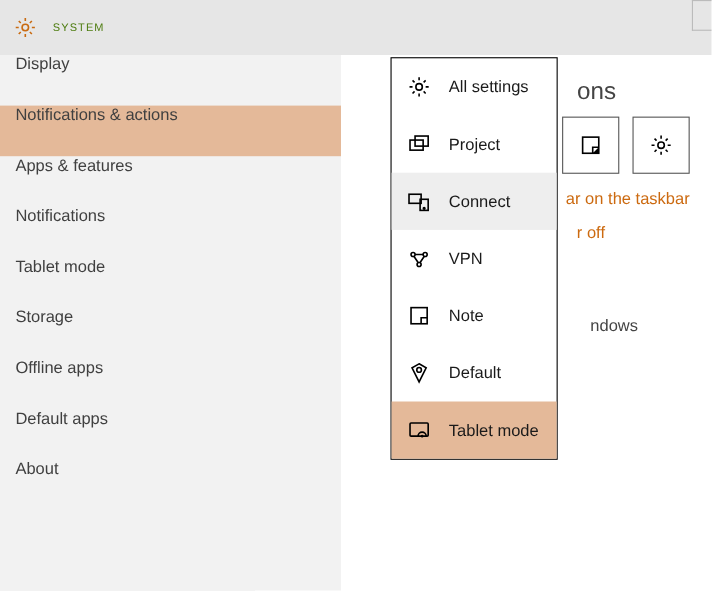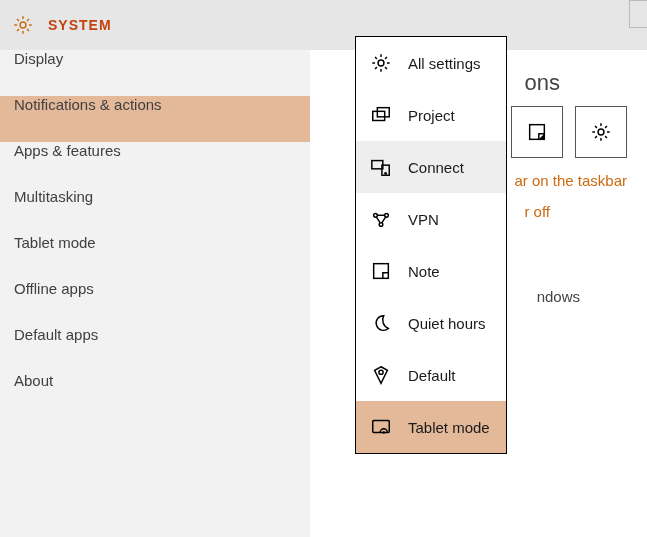--- a/index.html
+++ b/index.html
@@ -1,34 +1,34 @@
 <!DOCTYPE html>
 <html><head>
 <meta charset="utf-8">
 <style>
   html,body{margin:0;padding:0;font-family:"Segoe UI",Arial,sans-serif;font-size:15px;color:#1a1a1a;background:#fff}
   .window{width:647px;height:537px;position:relative;overflow:hidden}
   .header{height:50px;background:#e6e6e6;display:flex;align-items:center;padding:0 12px;position:relative}
   .header .icon{width:22px;height:22px;display:flex;align-items:center;justify-content:center;margin-right:14px}
-  .header .title{font-size:14px;letter-spacing:1px;font-weight:700;color:#c2410c}
+  .header .title{font-size:10px;letter-spacing:1px;font-weight:400;color:#4d7c0f}
   .header .control{position:absolute;right:0;top:0;width:18px;height:28px;border:1px solid #bbb;border-right:none;box-sizing:border-box}
   .body{display:flex;height:calc(100% - 50px);position:relative}
   .sidebar{width:310px;background:#f2f2f2;overflow:hidden}
   .sidebar-item{height:46px;display:flex;align-items:flex-start;padding:0 14px;font-size:15px;color:#404040;cursor:pointer}
   .sidebar-item.selected{background:#e4b999}
   .content{flex:1;position:relative;padding:0 20px;color:#444}
   .content .page-title{font-size:22px;font-weight:400;margin:20px 0 10px 0}
   .tiles{display:flex;gap:12px}
   .tile{width:50px;height:50px;border:1px solid #555;display:flex;align-items:center;justify-content:center}
   .tile svg{width:22px;height:22px}
   .link{color:#cc6a10;font-size:15px;margin:14px 0;display:block;text-align:right;max-width:300px}
   .plain{color:#444;font-size:15px;margin:14px 0;display:block;text-align:right;max-width:250px}
 
   
-  .menu{position:absolute;left:355px;top:36px;width:150px;background:#fff;border:1.5px solid #000;z-index:10}
+  .menu{position:absolute;left:355px;top:52px;width:150px;background:#fff;border:1.5px solid #000;z-index:10}
   .menu-item{height:52px;display:flex;align-items:center;padding:0 14px;gap:16px;cursor:pointer}
   .menu-item.hover{background:#eee}
   .menu-item.active{background:#e4b999}
   .menu-item .mi-icon{width:22px;height:22px;display:flex;align-items:center;justify-content:center;flex-shrink:0}
   .menu-item .mi-label{font-size:15px}
   svg{stroke:#000;fill:none;stroke-width:1.6}
   .gear-orange svg{stroke:#c96b12}
 </style>
 </head>
 <body>
@@ -52,24 +52,27 @@
       <div class="sidebar-item">
           <span>Display</span>
         </div>
       <div class="sidebar-item selected">
           <span>Notifications &amp; actions</span>
         </div>
       <div class="sidebar-item">
           <span>Apps &amp; features</span>
         </div>
       <div class="sidebar-item">
-          <span>Multitasking</span>
+          <span>Notifications</span>
         </div>
       <div class="sidebar-item">
           <span>Tablet mode</span>
+        </div>
+      <div class="sidebar-item">
+          <span>Storage</span>
         </div>
       <div class="sidebar-item">
           <span>Offline apps</span>
         </div>
       <div class="sidebar-item">
           <span>Default apps</span>
         </div>
       <div class="sidebar-item">
           <span>About</span>
         </div>
@@ -145,28 +148,20 @@
           <svg viewBox="0 0 24 24">
             <rect x="4" y="4" width="16" height="16"></rect>
             <path d="M14 20v-6h6"></path>
           </svg>
         </span>
       <span class="mi-label">Note</span>
     </div>
     <div class="menu-item">
       <span class="mi-icon">
           <svg viewBox="0 0 24 24">
-            <path d="M15 4a8 8 0 1 0 5 14 10 10 0 0 1-5-14z"></path>
-          </svg>
-        </span>
-      <span class="mi-label">Quiet hours</span>
-    </div>
-    <div class="menu-item">
-      <span class="mi-icon">
-          <svg viewBox="0 0 24 24">
             <circle cx="12" cy="9" r="2.3"></circle>
             <path d="M12 3l7 4-7 14-7-14z"></path>
           </svg>
         </span>
       <span class="mi-label">Default</span>
     </div>
     <div class="menu-item active">
       <span class="mi-icon">
           <svg viewBox="0 0 24 24">
             <rect x="3" y="5" width="18" height="13" rx="1"></rect>

